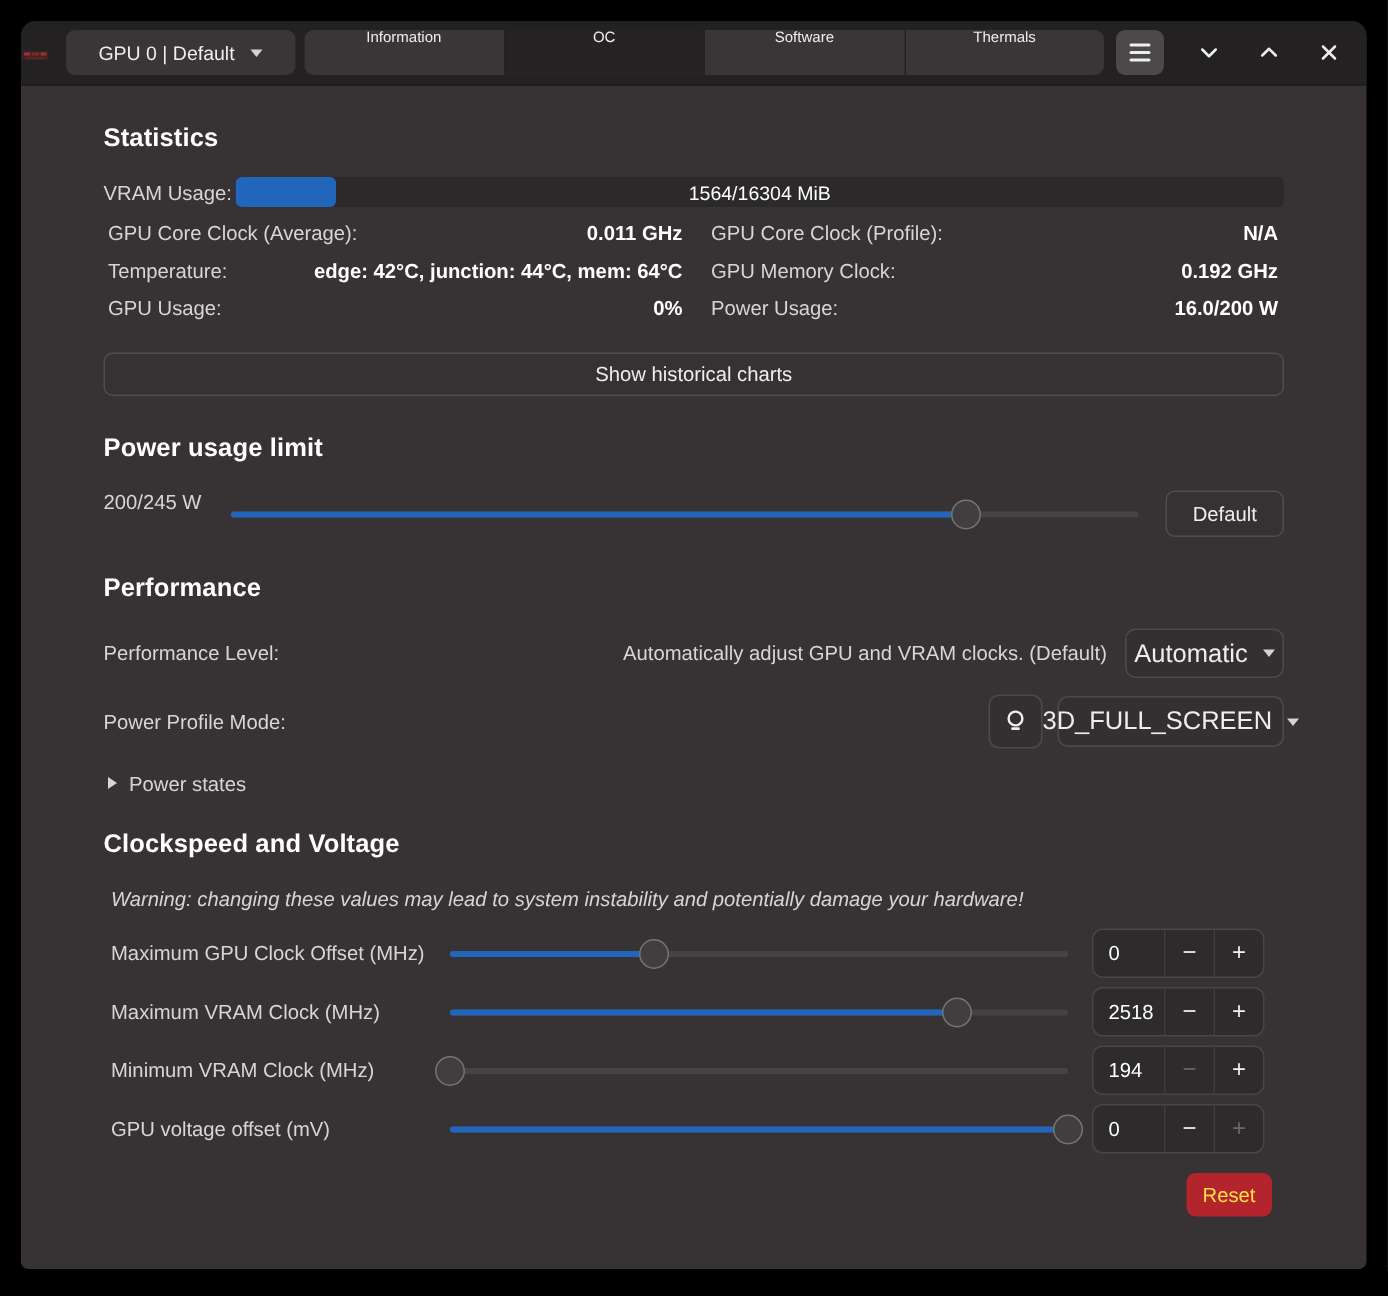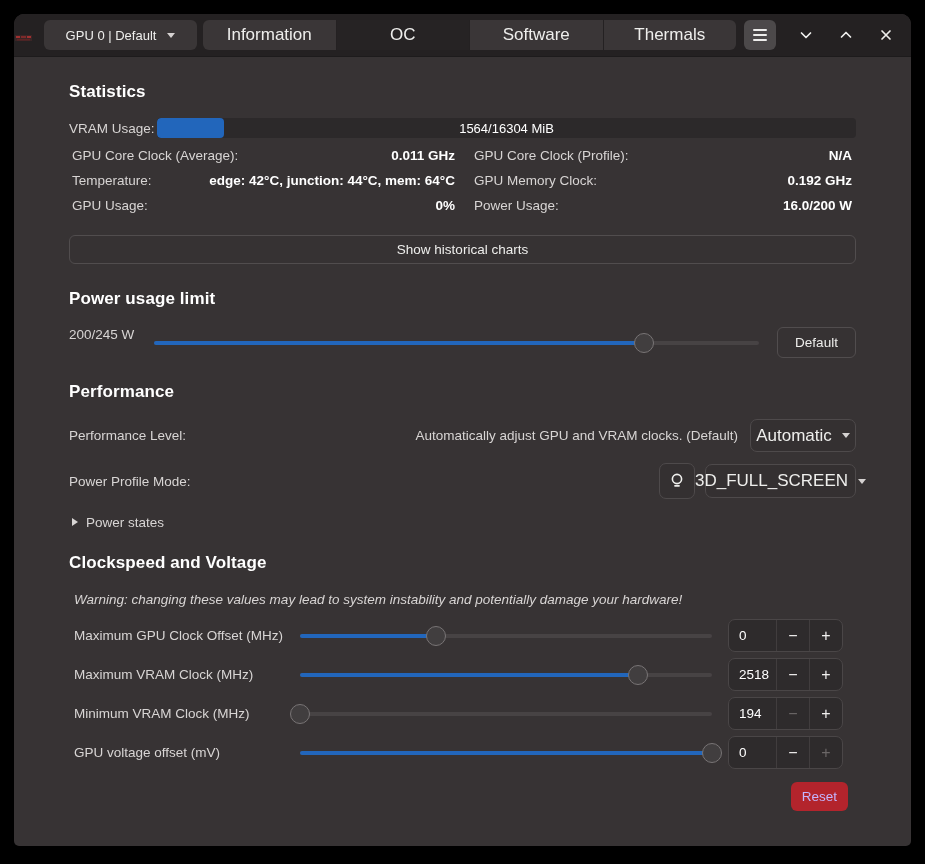--- a/index.html
+++ b/index.html
@@ -19,22 +19,22 @@
   .app-icon { position:absolute; left:1px; top:15px; width:17px; height:10px; }
   .hbtn {
     position:absolute; top:6px; height:30px; background:#3a3637; border:none; border-radius:6px;
     color:#eeeeec; font-size:13px; font-family:inherit;
     display:flex; align-items:center; justify-content:center; cursor:default; padding:0;
   }
   .gpu-btn { left:30px; width:153px; gap:11px; }
   .caret { width:0; height:0; border-left:4.5px solid transparent; border-right:4.5px solid transparent; border-top:5.5px solid #d5d2d1; }
   .tabs { position:absolute; left:189px; top:6px; width:533px; height:30px; display:flex; gap:1px; }
   .tab {
-    flex:1; background:#3a3637; border:none; color:#eeeeec; font-size:17px; font-family:inherit;
-    display:flex; align-items:center; justify-content:center; padding:0; cursor:default;
+    flex:1; background:#3a3637; border:none; color:#eeeeec; font-size:10px; font-family:inherit;
+    display:flex; align-items:flex-start; justify-content:center; padding:0; cursor:default;
   }
   .tab:first-child { border-radius:6px 0 0 6px; }
   .tab:last-child { border-radius:0 6px 6px 0; }
   .tab.active { background:#262324; }
   .menu-btn { left:730px; width:32px; background:#4c494a; flex-direction:column; gap:3px; }
   .menu-bar { width:14px; height:2px; background:#eeeeec; border-radius:1px; }
   .winctl {
     position:absolute; top:9px; width:24px; height:24px; background:transparent; border:none;
     display:flex; align-items:center; justify-content:center; padding:0; cursor:default;
   }
@@ -95,21 +95,21 @@
   }
   .spin .value { flex:1; display:flex; align-items:center; padding-left:10px; color:#ffffff; font-size:13.5px; }
   .spin .sep { width:1px; background:#413d3e; }
   .spin button {
     width:32px; background:transparent; border:none; color:#f2f1f0; font-size:16px; font-family:inherit;
     display:flex; align-items:center; justify-content:center; padding:0; cursor:default;
   }
   .spin button.dim { color:#6b6767; }
   .reset-row { margin-top:13px; display:flex; justify-content:flex-end; padding-right:8px; }
   .reset-btn { min-width:52px; height:29px; background:#b3242c; border:none; border-radius:6px;
-               color:#c4b5fd; font-size:13.5px; font-family:inherit; padding:0 11px; cursor:default; }
+               color:#fde047; font-size:13.5px; font-family:inherit; padding:0 11px; cursor:default; }
 </style>
 </head>
 <body>
 
 <div class="stage">
   <div class="window">
 
     <div class="headerbar">
       <span class="app-icon">
         <svg width="17" height="10" viewBox="0 0 17 10">

